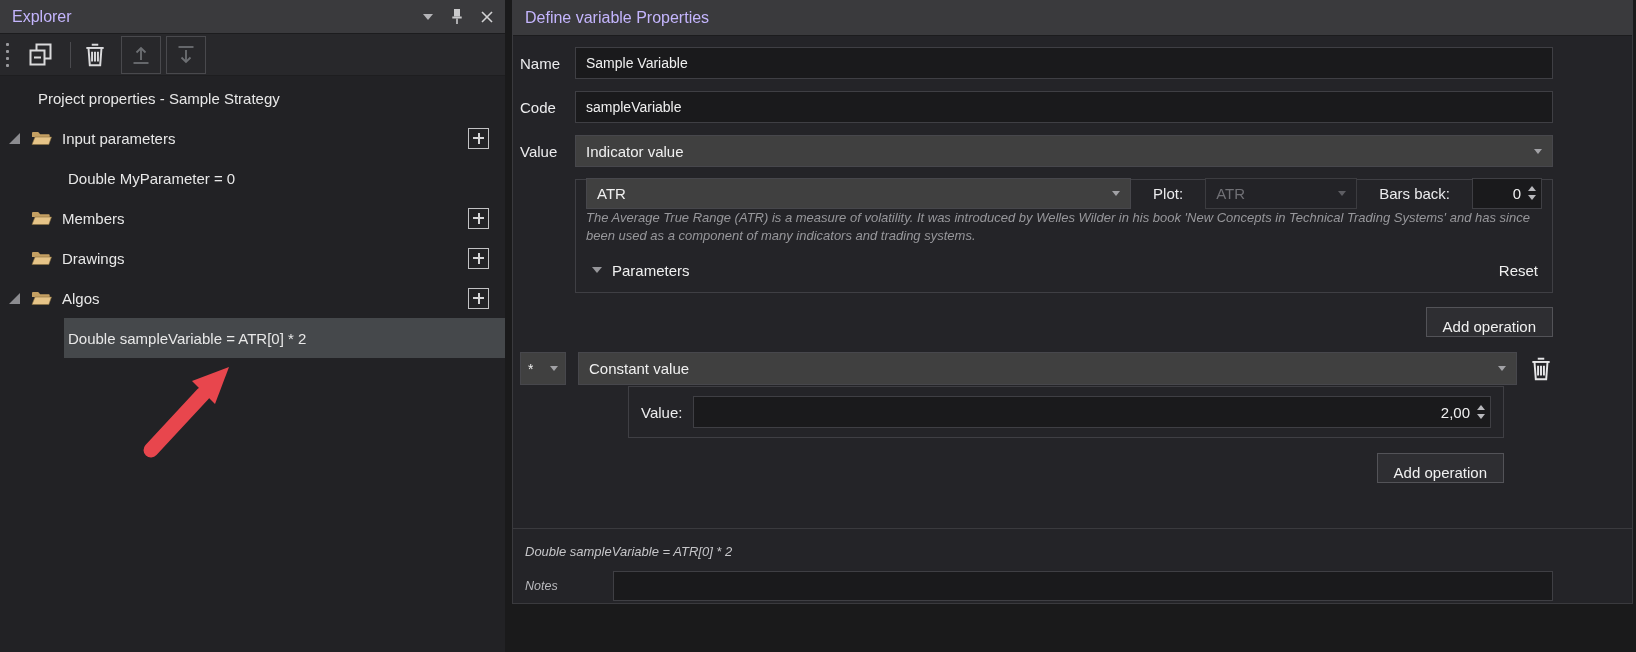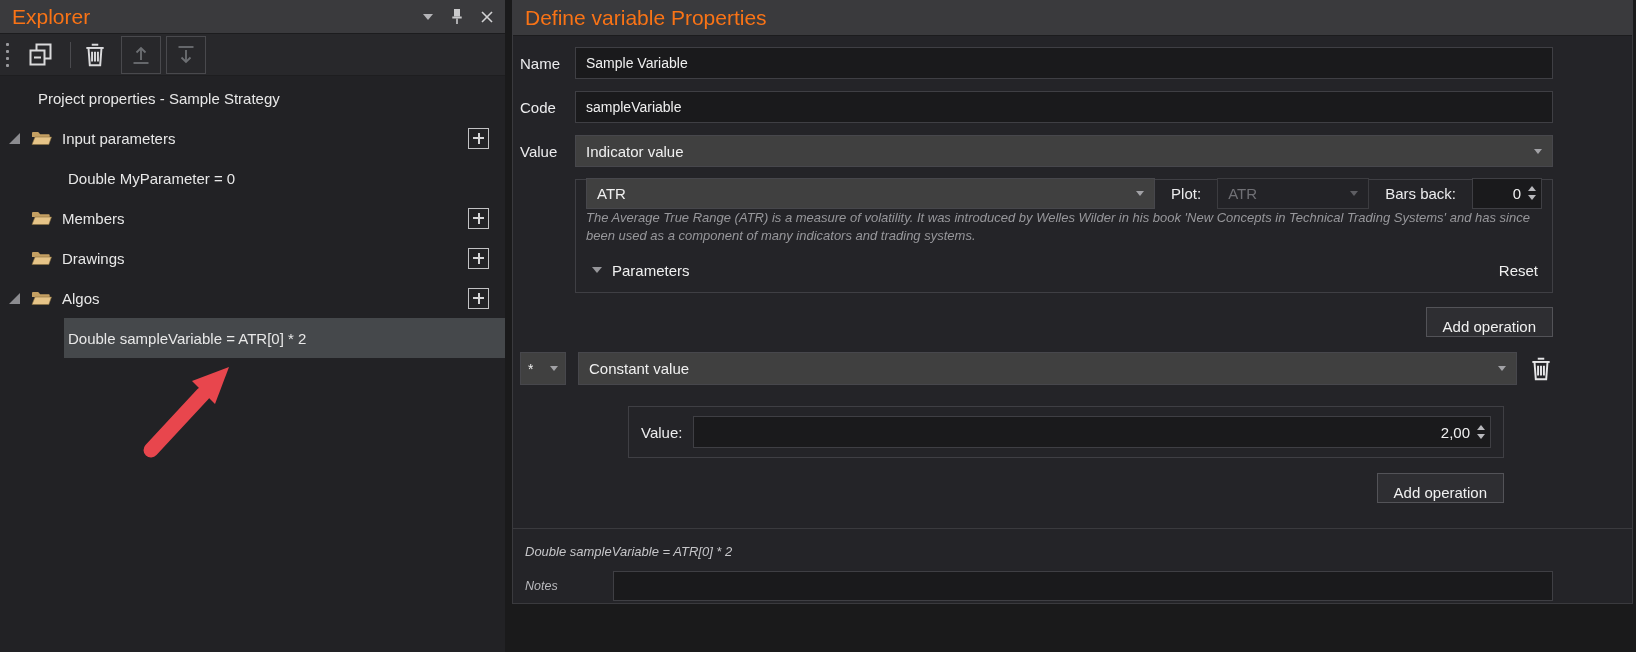--- a/index.html
+++ b/index.html
@@ -1,20 +1,20 @@
 <!DOCTYPE html>
 <html><head>
 <meta charset="utf-8">
 <style>
   * { margin:0; padding:0; box-sizing:border-box; }
   html,body { width:1636px; height:652px; background:#1a1a1b; overflow:hidden;
               font-family:"Liberation Sans", sans-serif; }
   .panel-titlebar { height:34px; background:#3a3a3d; display:flex; align-items:center;
                     padding:0 12px; border-bottom:1px solid #1c1c1e; }
-  .titlebar-text { color:#f97316; font-size:21px; }
+  .titlebar-text { color:#c4b5fd; font-size:16px; }
 
   
   .left-panel { position:absolute; left:0; top:0; width:505px; height:652px; background:#222225; }
   .tb-icons { margin-left:auto; display:flex; align-items:center; gap:17px; }
   .caret-down { width:0; height:0; border-left:5px solid transparent; border-right:5px solid transparent;
                 border-top:6px solid #b4b4b8; display:inline-block; cursor:pointer; }
   .tb-icons svg { display:block; cursor:pointer; }
 
   .toolbar { height:42px; background:#28282b; display:flex; align-items:center; border-bottom:1px solid #1e1e20; }
   .grip { display:flex; flex-direction:column; gap:4px; margin-left:6px; cursor:grab; }
@@ -52,21 +52,21 @@
                 font-size:14px; padding:0 10px; font-family:"Liberation Sans", sans-serif; outline:none; }
   .select { display:flex; align-items:center; background:#404040; border:1px solid #47474c;
             height:32px; padding:0 10px; color:#f0f0f0; font-size:15px; cursor:pointer; }
   .select .sel-text { white-space:nowrap; overflow:hidden; }
   .caret { width:0; height:0; border-left:4.5px solid transparent; border-right:4.5px solid transparent;
            border-top:5.5px solid #a2a2a6; margin-left:auto; flex:none; }
   .caret-dim { border-top-color:#5e5e63; }
   .value-select { flex:1; }
 
   .indicator-box { margin-left:55px; margin-top:0; border:1px solid #3f3f44; padding:6px 10px 0; flex:none; }
-  .ind-row { display:flex; align-items:center; gap:16px; height:14px; }
+  .ind-row { display:flex; align-items:center; gap:22px; height:14px; }
   .ind-select { flex:1; height:31px; }
   .inline-label { color:#ececee; font-size:15px; flex:none; }
   .select-disabled { width:152px; height:31px; background:#232327; border-color:#3c3c40; color:#707075; cursor:default; }
   .spinbox { display:flex; align-items:stretch; background:#1a1a1c; border:1px solid #3f3f44; height:31px; }
   .spinbox input { flex:1; min-width:0; background:transparent; border:none; outline:none; color:#f0f0f0;
                    font-size:15px; text-align:right; padding:0 4px; font-family:"Liberation Sans", sans-serif; }
   .spin-arrows { width:16px; display:flex; flex-direction:column; align-items:center; justify-content:center; gap:4px; padding-right:3px; }
   .spin-up { width:0; height:0; border-left:4px solid transparent; border-right:4px solid transparent;
              border-bottom:5px solid #b8b8bc; cursor:pointer; }
   .spin-down { width:0; height:0; border-left:4px solid transparent; border-right:4px solid transparent;
@@ -84,21 +84,21 @@
          height:30px; padding:10px 16px; cursor:pointer; font-family:"Liberation Sans", sans-serif; flex:none; }
   .add-op-1 { margin-left:auto; margin-top:14px; }
   .add-op-2 { margin-left:auto; margin-right:49px; margin-top:15px; }
 
   .op-row { display:flex; align-items:center; gap:12px; margin-top:15px; flex:none; }
   .op-combo { width:46px; height:33px; padding:0 7px; flex:none; }
   .op-combo .sel-text { font-size:14px; }
   .op-type { flex:1; height:33px; }
   .op-trash { display:flex; align-items:center; cursor:pointer; flex:none; }
 
-  .value-box { margin-left:108px; margin-right:49px; margin-top:21px; border:1px solid #3f3f44;
+  .value-box { margin-left:108px; margin-right:49px; margin-top:1px; border:1px solid #3f3f44;
                padding:9px 12px; display:flex; align-items:center; flex:none; }
   .value-label { width:52px; color:#ececee; font-size:15px; flex:none; }
   .value-spin { flex:1; height:32px; }
 
   .rp-footer { border-top:1px solid #3a3a3e; padding:7px 79px 0 12px; }
   .expression { color:#c6c6c9; font-size:13px; font-style:italic; margin-top:8px; }
   .notes-row { display:flex; align-items:center; margin-top:12px;gap:44px; }
   .notes-label { width:44px; color:#b9b9bd; font-size:12.5px; font-style:italic; flex:none; }
   .notes-input { height:30px; }
 </style>

